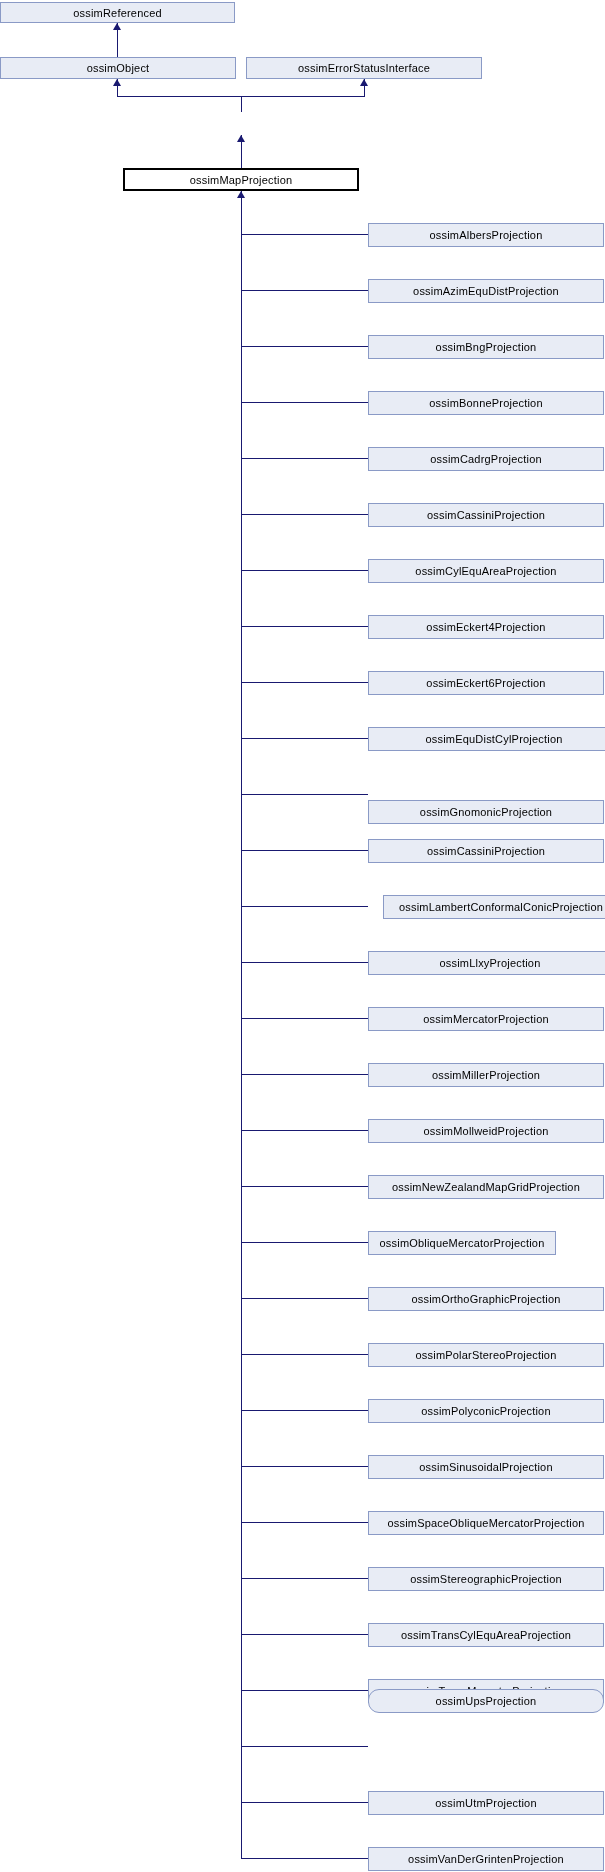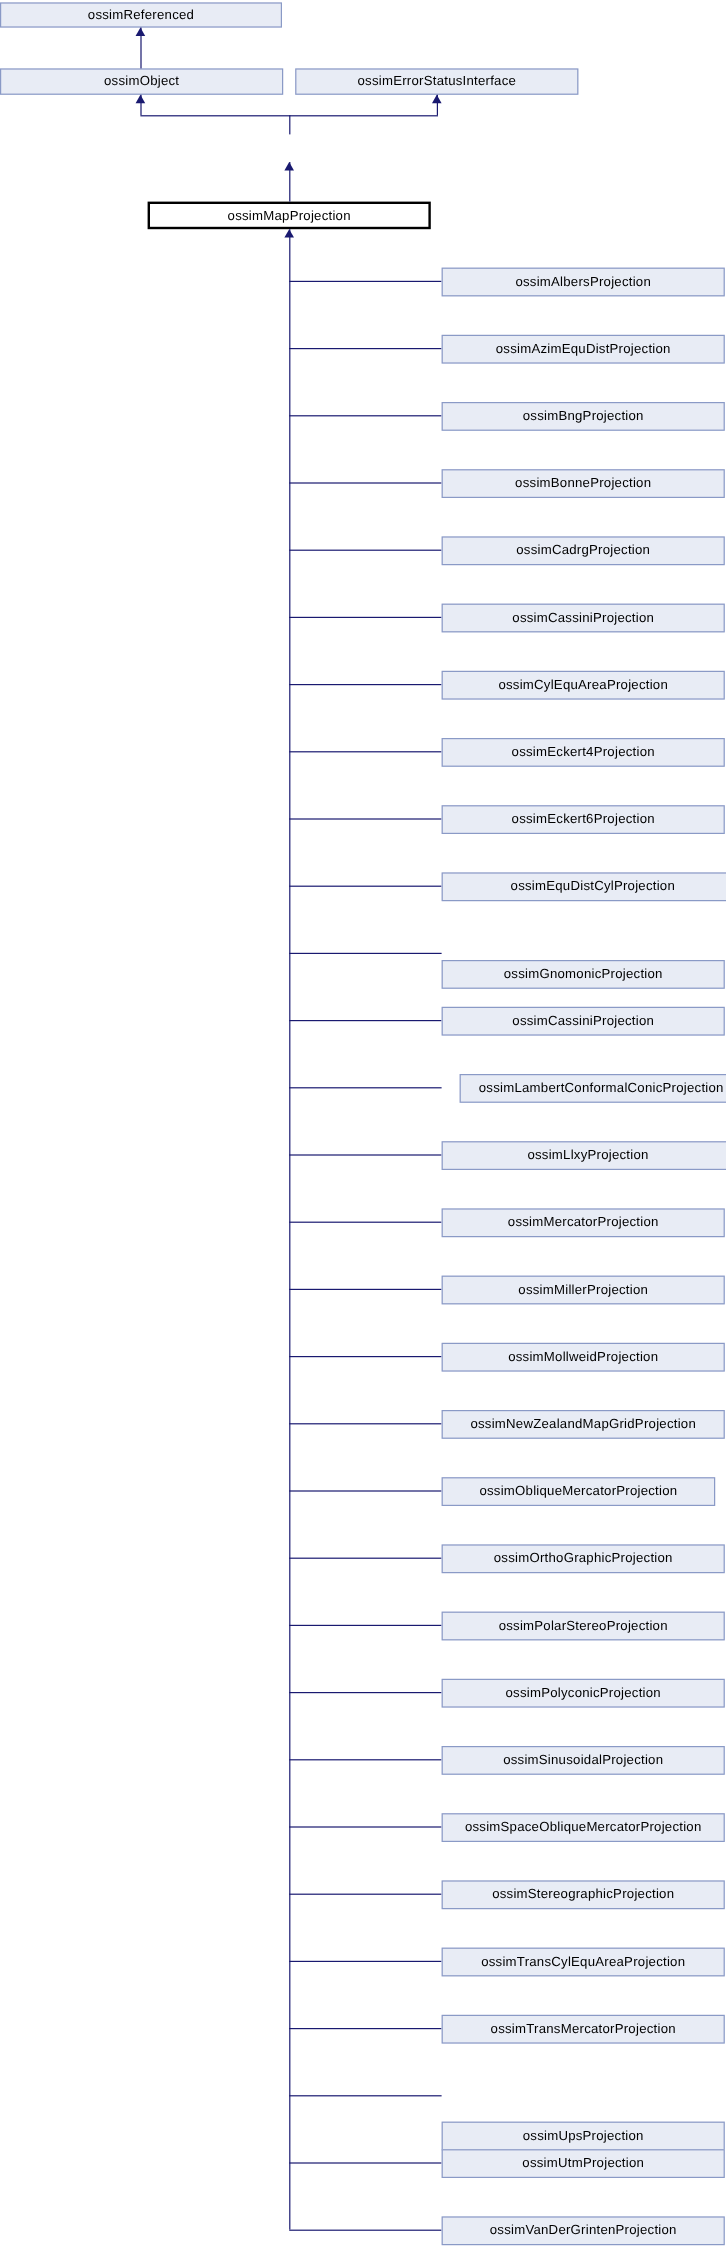--- a/index.html
+++ b/index.html
@@ -112,38 +112,38 @@
       <div class="node" style="left: 368px; top: 951px; width: 244px; height: 24px;">ossimLlxyProjection</div>
       <div class="hline" style="left: 241px; top: 1018px; width: 127px;"></div>
       <div class="node" style="left: 368px; top: 1007px; width: 236px; height: 24px;">ossimMercatorProjection</div>
       <div class="hline" style="left: 241px; top: 1074px; width: 127px;"></div>
       <div class="node" style="left: 368px; top: 1063px; width: 236px; height: 24px;">ossimMillerProjection</div>
       <div class="hline" style="left: 241px; top: 1130px; width: 127px;"></div>
       <div class="node" style="left: 368px; top: 1119px; width: 236px; height: 24px;">ossimMollweidProjection</div>
       <div class="hline" style="left: 241px; top: 1186px; width: 127px;"></div>
       <div class="node" style="left: 368px; top: 1175px; width: 236px; height: 24px;">ossimNewZealandMapGridProjection</div>
       <div class="hline" style="left: 241px; top: 1242px; width: 127px;"></div>
-      <div class="node" style="left: 368px; top: 1231px; width: 228px; height: 24px;">ossimObliqueMercatorProjection</div>
+      <div class="node" style="left: 368px; top: 1231px; width: 188px; height: 24px;">ossimObliqueMercatorProjection</div>
       <div class="hline" style="left: 241px; top: 1298px; width: 127px;"></div>
       <div class="node" style="left: 368px; top: 1287px; width: 236px; height: 24px;">ossimOrthoGraphicProjection</div>
       <div class="hline" style="left: 241px; top: 1354px; width: 127px;"></div>
       <div class="node" style="left: 368px; top: 1343px; width: 236px; height: 24px;">ossimPolarStereoProjection</div>
       <div class="hline" style="left: 241px; top: 1410px; width: 127px;"></div>
       <div class="node" style="left: 368px; top: 1399px; width: 236px; height: 24px;">ossimPolyconicProjection</div>
       <div class="hline" style="left: 241px; top: 1466px; width: 127px;"></div>
       <div class="node" style="left: 368px; top: 1455px; width: 236px; height: 24px;">ossimSinusoidalProjection</div>
       <div class="hline" style="left: 241px; top: 1522px; width: 127px;"></div>
       <div class="node" style="left: 368px; top: 1511px; width: 236px; height: 24px;">ossimSpaceObliqueMercatorProjection</div>
       <div class="hline" style="left: 241px; top: 1578px; width: 127px;"></div>
       <div class="node" style="left: 368px; top: 1567px; width: 236px; height: 24px;">ossimStereographicProjection</div>
       <div class="hline" style="left: 241px; top: 1634px; width: 127px;"></div>
       <div class="node" style="left: 368px; top: 1623px; width: 236px; height: 24px;">ossimTransCylEquAreaProjection</div>
       <div class="hline" style="left: 241px; top: 1690px; width: 127px;"></div>
       <div class="node" style="left: 368px; top: 1679px; width: 236px; height: 24px;">ossimTransMercatorProjection</div>
       <div class="hline" style="left: 241px; top: 1746px; width: 127px;"></div>
-      <div class="node" style="left: 368px; top: 1768px; width: 236px; height: 24px;">ossimUpsProjection</div>
+      <div class="node" style="left: 368px; top: 1689px; width: 236px; height: 24px; border-radius: 11px;">ossimUpsProjection</div>
       <div class="hline" style="left: 241px; top: 1802px; width: 127px;"></div>
       <div class="node" style="left: 368px; top: 1791px; width: 236px; height: 24px;">ossimUtmProjection</div>
       <div class="hline" style="left: 241px; top: 1858px; width: 127px;"></div>
       <div class="node" style="left: 368px; top: 1847px; width: 236px; height: 24px;">ossimVanDerGrintenProjection</div>
     </div>
 
 </div>
 
 </body></html>

